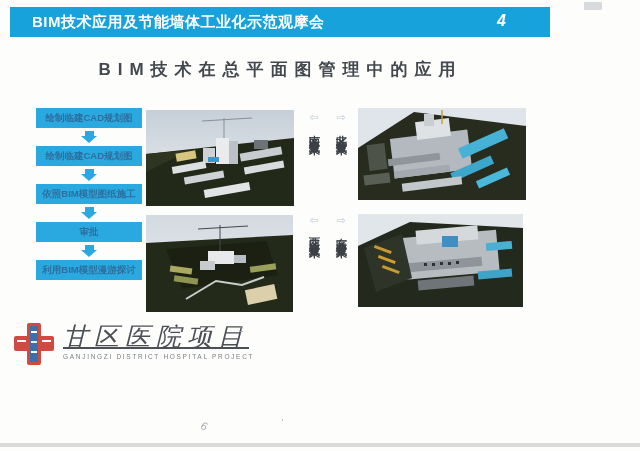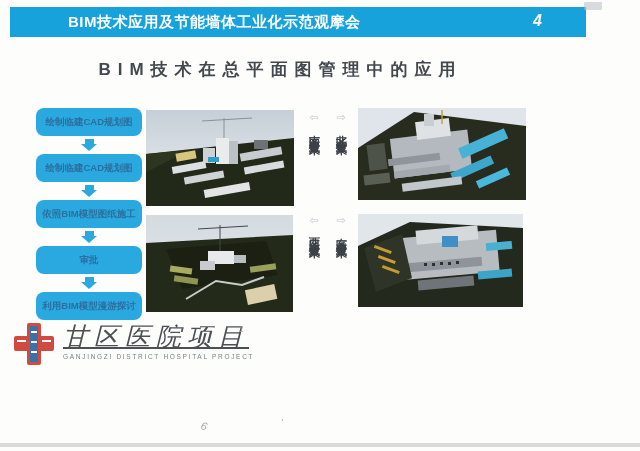--- a/index.html
+++ b/index.html
@@ -1,32 +1,32 @@
 <!DOCTYPE html>
 <html><head>
 <meta charset="utf-8">
 <style>
   html,body{margin:0;padding:0;background:#ffffff;}
   body{width:640px;height:451px;overflow:hidden;font-family:"Liberation Sans",sans-serif;}
   .page{position:relative;width:640px;height:451px;background:#fdfdfc;}
 
   
   .header-bar{position:absolute;left:10px;top:7px;width:540px;height:30px;
-    background:#17a2db;color:#fff;display:flex;align-items:center;padding-left:36px;}
+    background:#17a2db;color:#fff;display:flex;align-items:center;}
   .header-title{margin-left:22px;font-size:15px;font-weight:bold;letter-spacing:.5px;}
   .page-num{position:absolute;right:44px;top:5px;font-size:16px;font-weight:bold;font-style:italic;}
   .smudge{position:absolute;left:584px;top:2px;width:18px;height:8px;background:#b9bfc4;opacity:.55;border-radius:1px;}
 
   
   .slide-title{position:absolute;left:28px;top:58px;width:505px;margin:0;text-align:center;
     font-size:17px;font-weight:bold;color:#43484e;letter-spacing:7px;white-space:nowrap;}
 
   
   .flowchart{position:absolute;left:36px;top:108px;width:106px;display:flex;flex-direction:column;align-items:center;}
-  .flow-box{width:106px;height:28px;background:#2aa9e0;border-radius:8px;color:#2c6f9e;
+  .flow-box{width:106px;height:20px;background:#2aa9e0;border-radius:0;color:#2c6f9e;
     font-size:9.5px;font-weight:bold;display:flex;align-items:center;justify-content:center;
     white-space:nowrap;box-sizing:border-box;}
   .flow-box.last{margin-top:5px;}
   .flow-arrow{margin:3px 0;display:flex;flex-direction:column;align-items:center;}
   .flow-arrow .stem{width:9px;height:5px;background:#2aa9e0;}
   .flow-arrow .head{width:0;height:0;border-left:8px solid transparent;border-right:8px solid transparent;border-top:7px solid #2aa9e0;}
 
   
   .render{position:absolute;}
   .render svg{width:100%;height:100%;display:block;}

